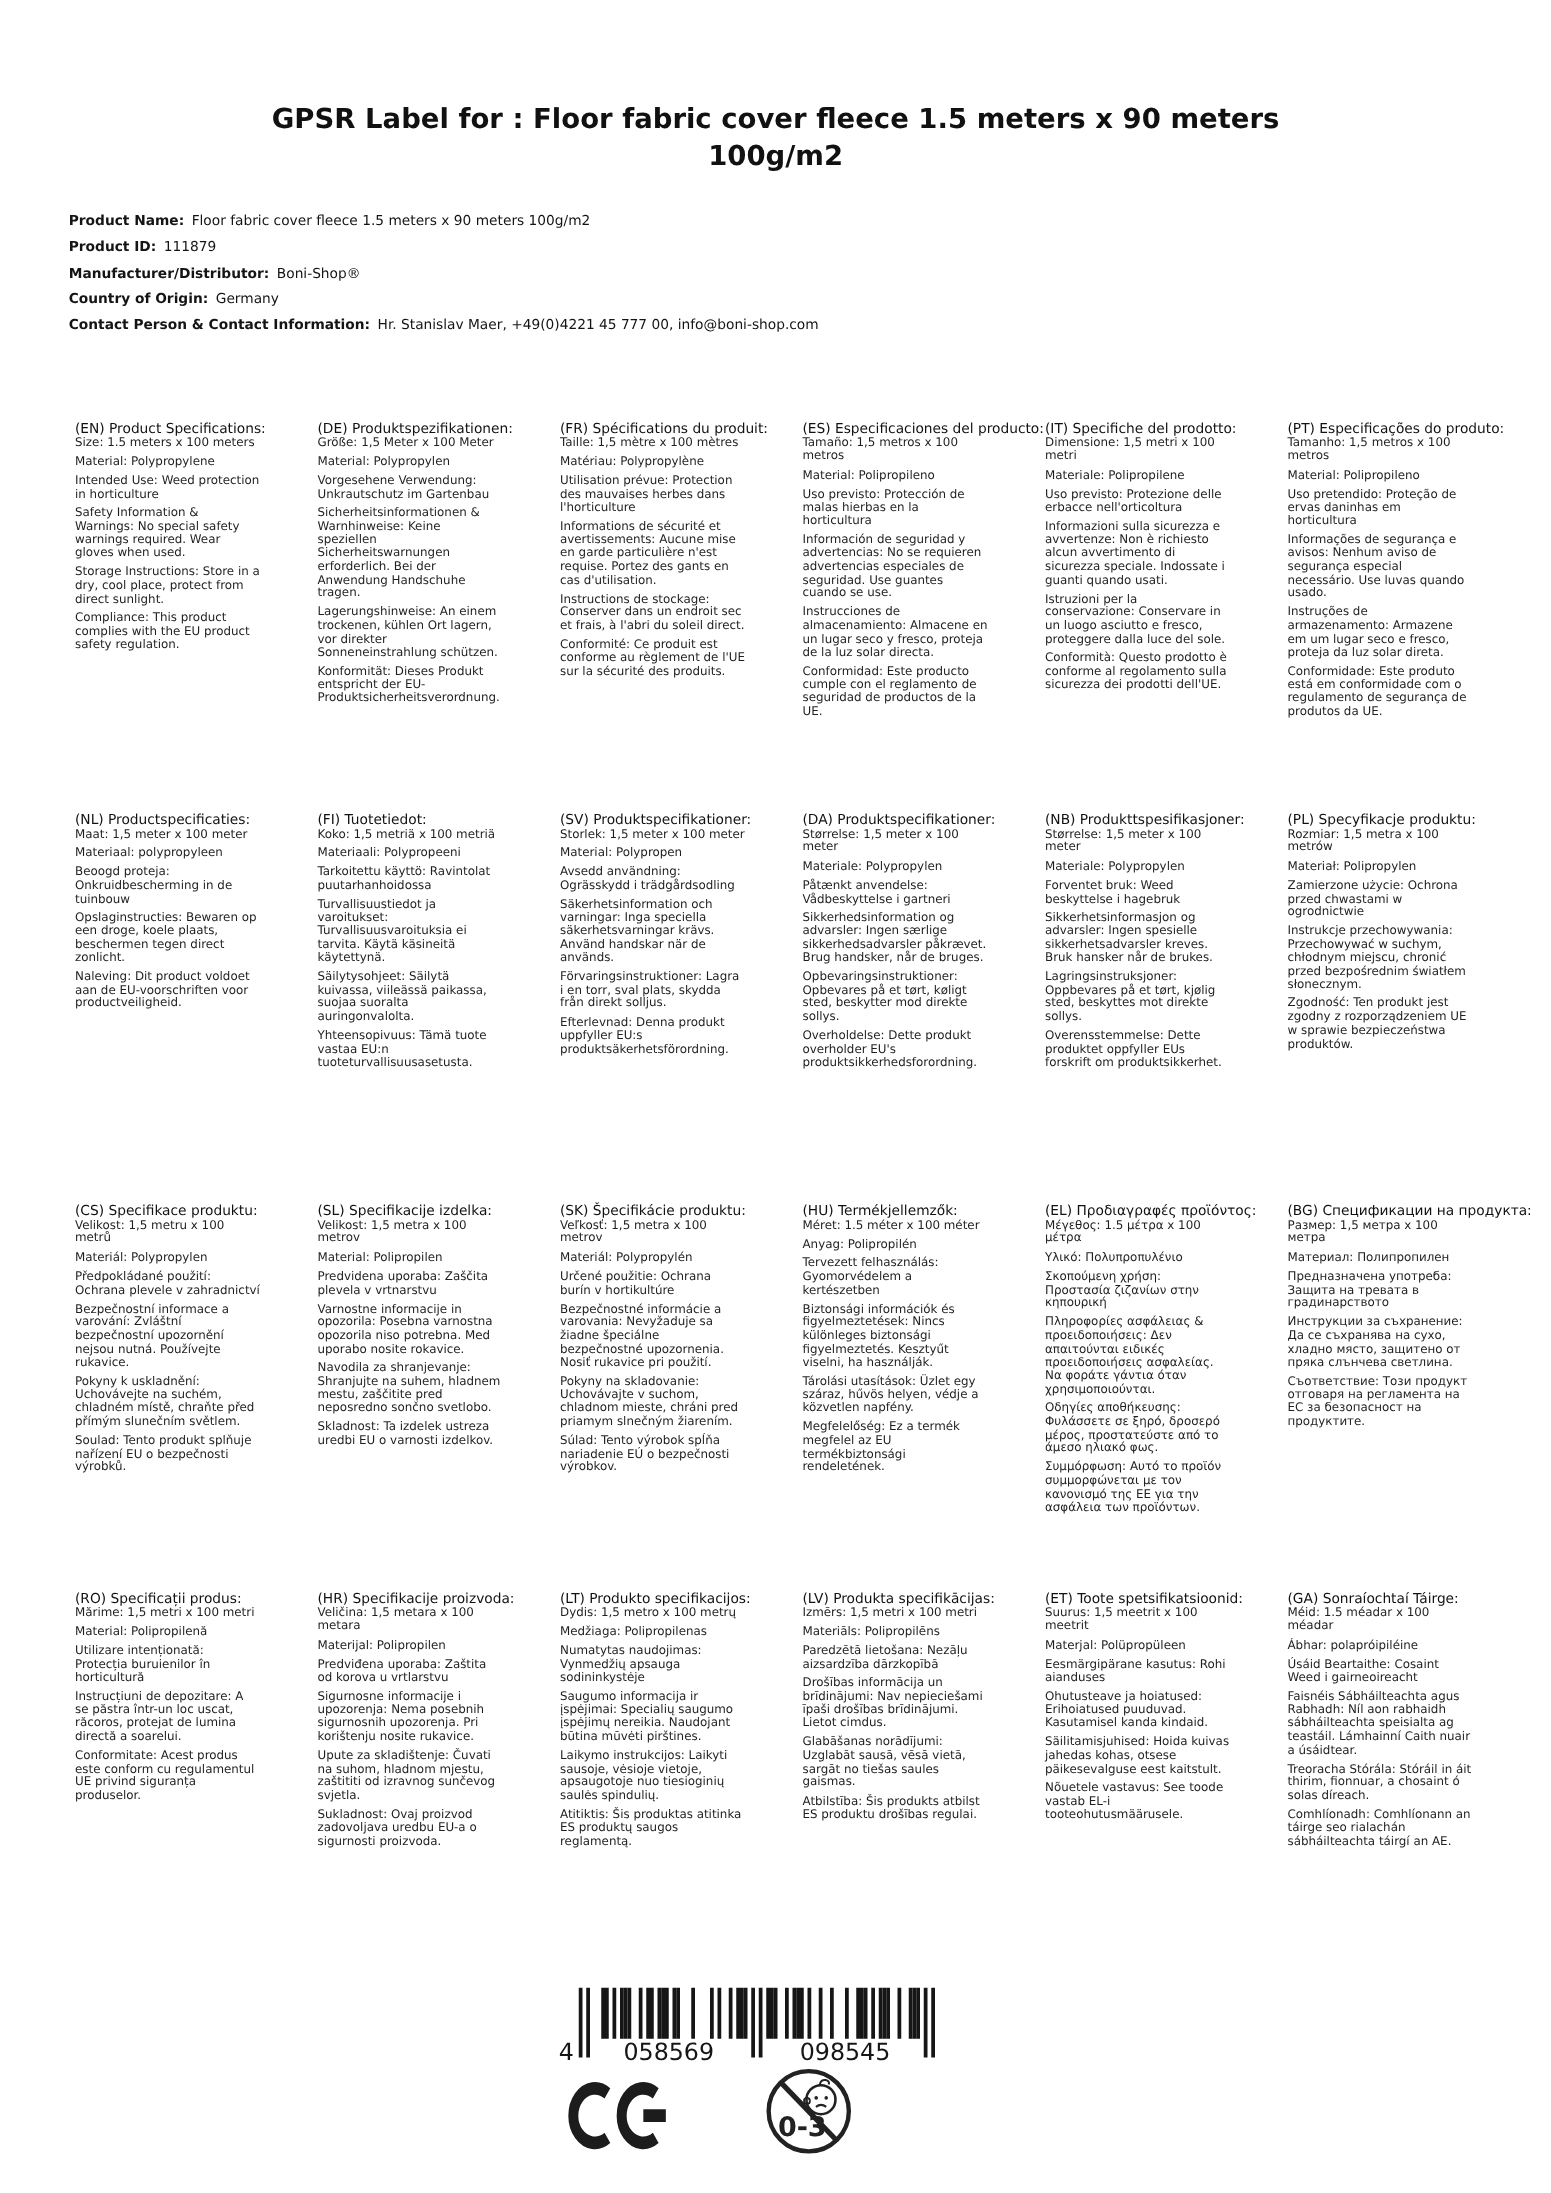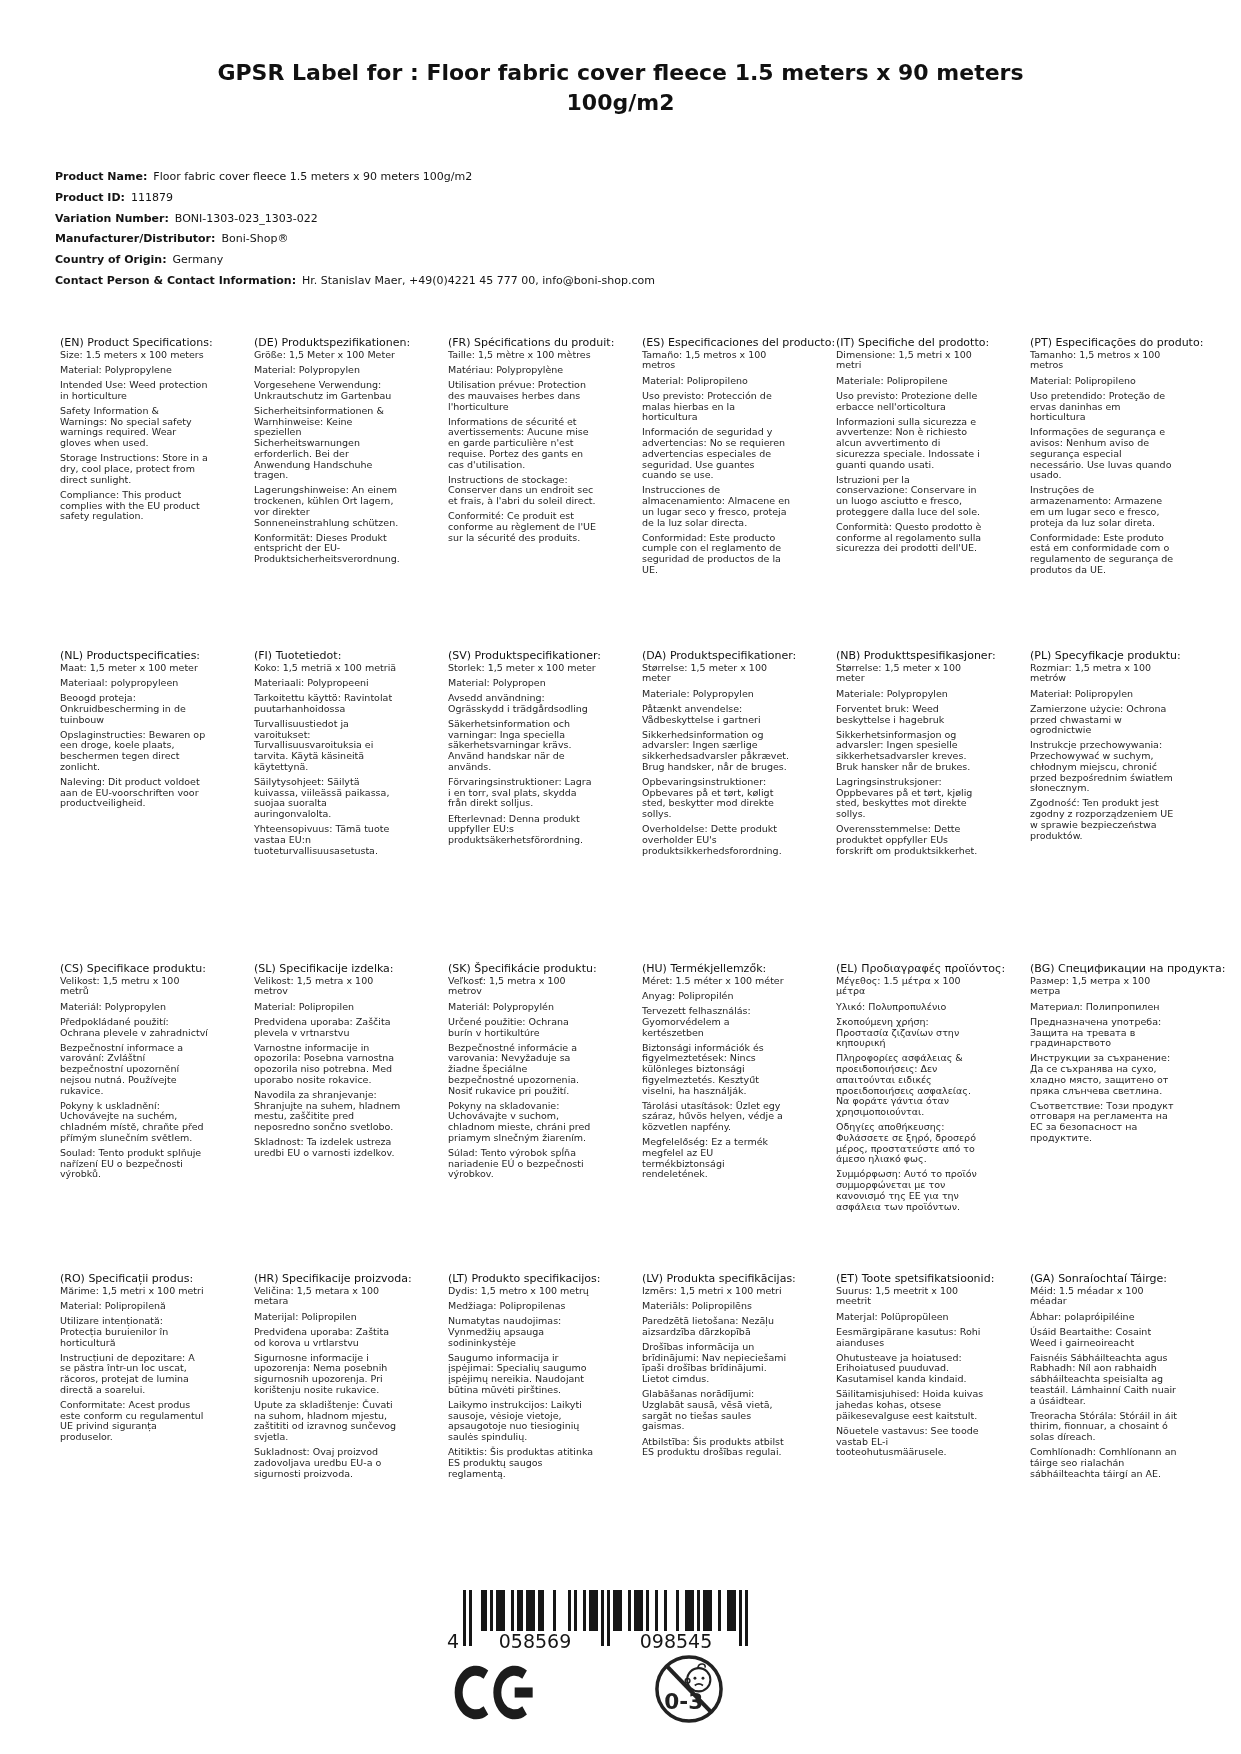--- a/index.html
+++ b/index.html
@@ -5,51 +5,50 @@
   * { margin:0; padding:0; box-sizing:border-box; }
   html,body { background:#ffffff; }
   .page {
     position:relative; width:1241px; height:1754px; background:#fff;
     overflow:hidden; font-family:"DejaVu Sans", sans-serif; color:#1d1d1d;
   }
   .title {
     position:absolute; top:58px; left:0; right:0; text-align:center;
     font-size:22px; line-height:30px; font-weight:bold; color:#111;
   }
-  .title span { display:inline-block; max-width:830px; }
+  .title span { display:inline-block; max-width:830px;margin-top:23px; }
   .info { position:absolute; left:55px; top:167px; font-size:11px; line-height:20.8px; color:#141414; }
   .info-row b { font-weight:bold; }
   .info-row span { margin-left:6px; font-weight:normal; }
   .grid {
     position:absolute; left:60px; top:338px;
     display:grid; grid-template-columns:repeat(6,148px); column-gap:46px;
     grid-template-rows:313px 313px 310px auto; align-items:start;
     font-size:9.5px; line-height:10.7px; color:#1f1f1f;
   }
   .block .bh { font-weight:normal; font-size:11px; white-space:nowrap; margin-bottom:1px; color:#111; }
   .block p { margin:0 0 4.5px 0; overflow-wrap:break-word; }
   .barcode { position:absolute; left:437px; top:1590px; }
   .barcode svg rect { fill:#161616; }
   .barcode svg text { font-family:"DejaVu Sans", sans-serif; font-size:19px; fill:#161616; }
   .ce { position:absolute; left:454px; top:1664px; }
-  .age { position:absolute; left:653px; top:1652px;text-align:center; }
+  .age { position:absolute; left:611px; top:1652px;text-align:center; }
 </style>
 </head>
 <body>
 
 <div class="page">
 
   <div class="title">
     <span>GPSR Label for : Floor fabric cover fleece 1.5 meters x 90 meters 100g/m2</span>
   </div>
 
   <div class="info">
       <div class="info-row"><b>Product Name:</b><span>Floor fabric cover fleece 1.5 meters x 90 meters 100g/m2</span></div>
       <div class="info-row"><b>Product ID:</b><span>111879</span></div>
-      <div class="info-row"><b>Variation Number:</b><span>BONI-1303-023_1303-022</span></div>
       <div class="info-row"><b>Manufacturer/Distributor:</b><span>Boni-Shop®</span></div>
       <div class="info-row"><b>Country of Origin:</b><span>Germany</span></div>
       <div class="info-row"><b>Contact Person &amp; Contact Information:</b><span>Hr. Stanislav Maer, +49(0)4221 45 777 00, info@boni-shop.com</span></div>
     </div>
 
   <div class="grid">
       <div class="block">
         <div class="bh">(EN) Product Specifications:</div>
         <p>Size: 1.5 meters x 100 meters</p>
         <p>Material: Polypropylene</p>

